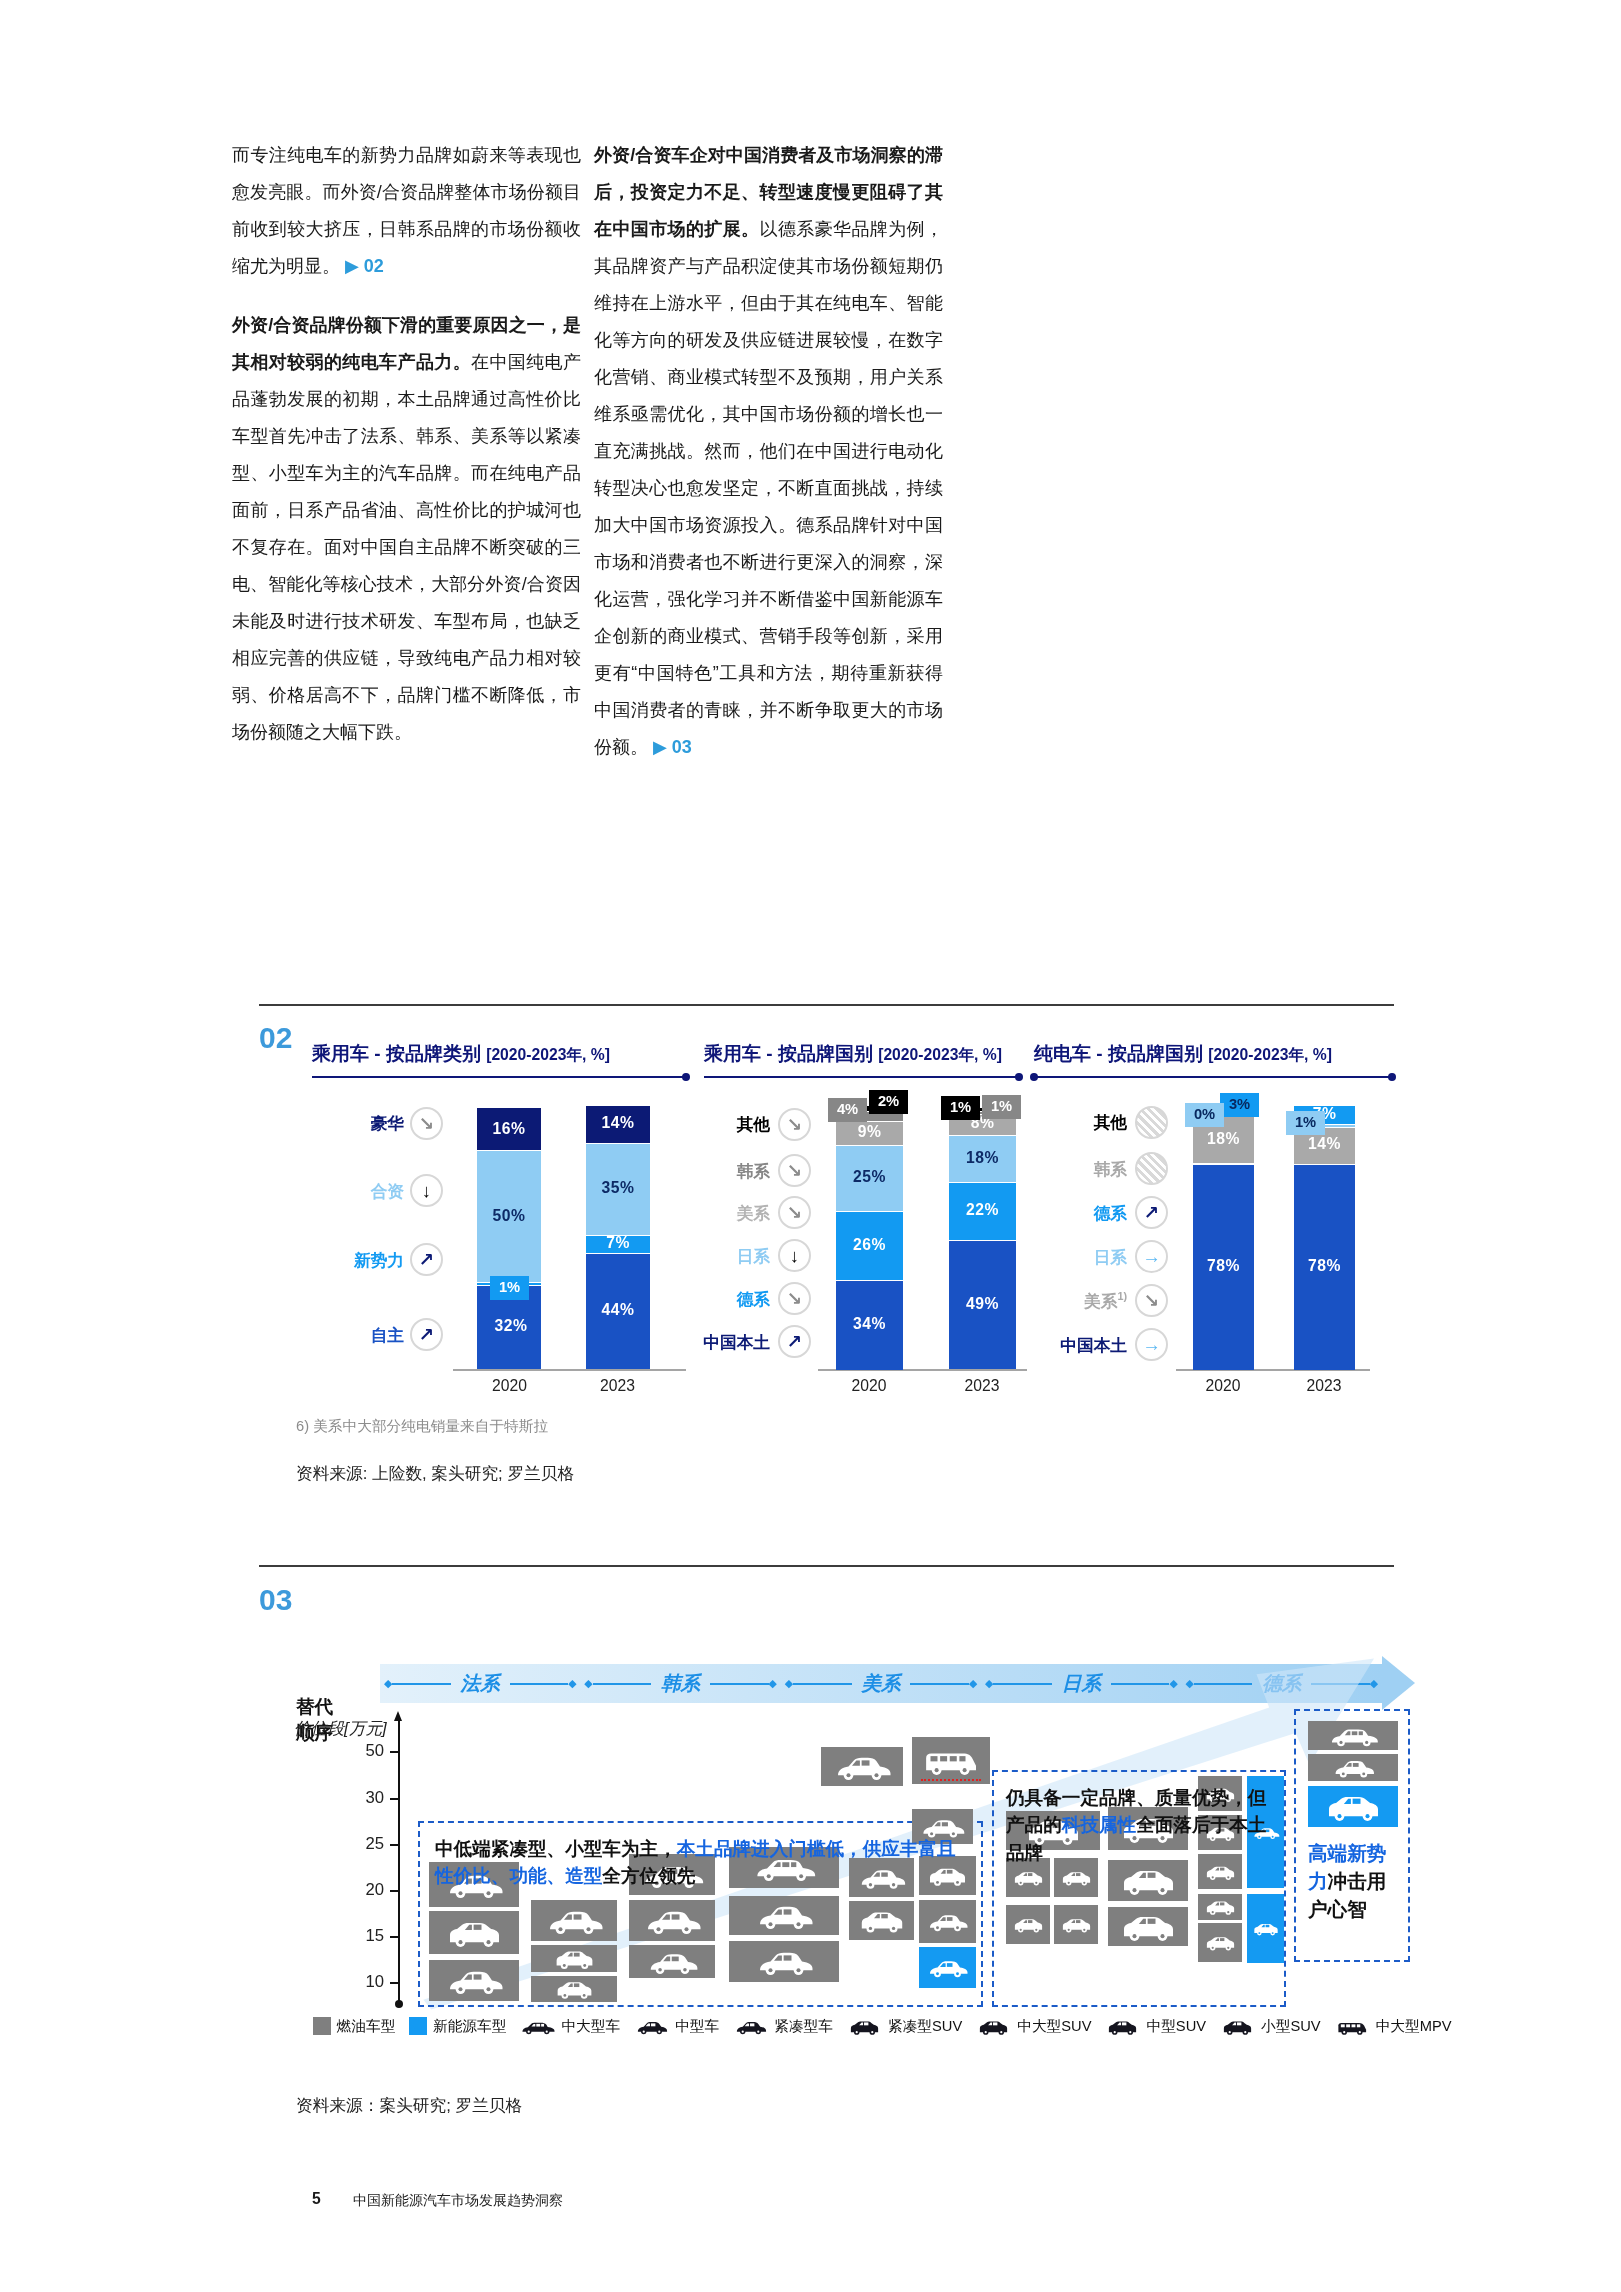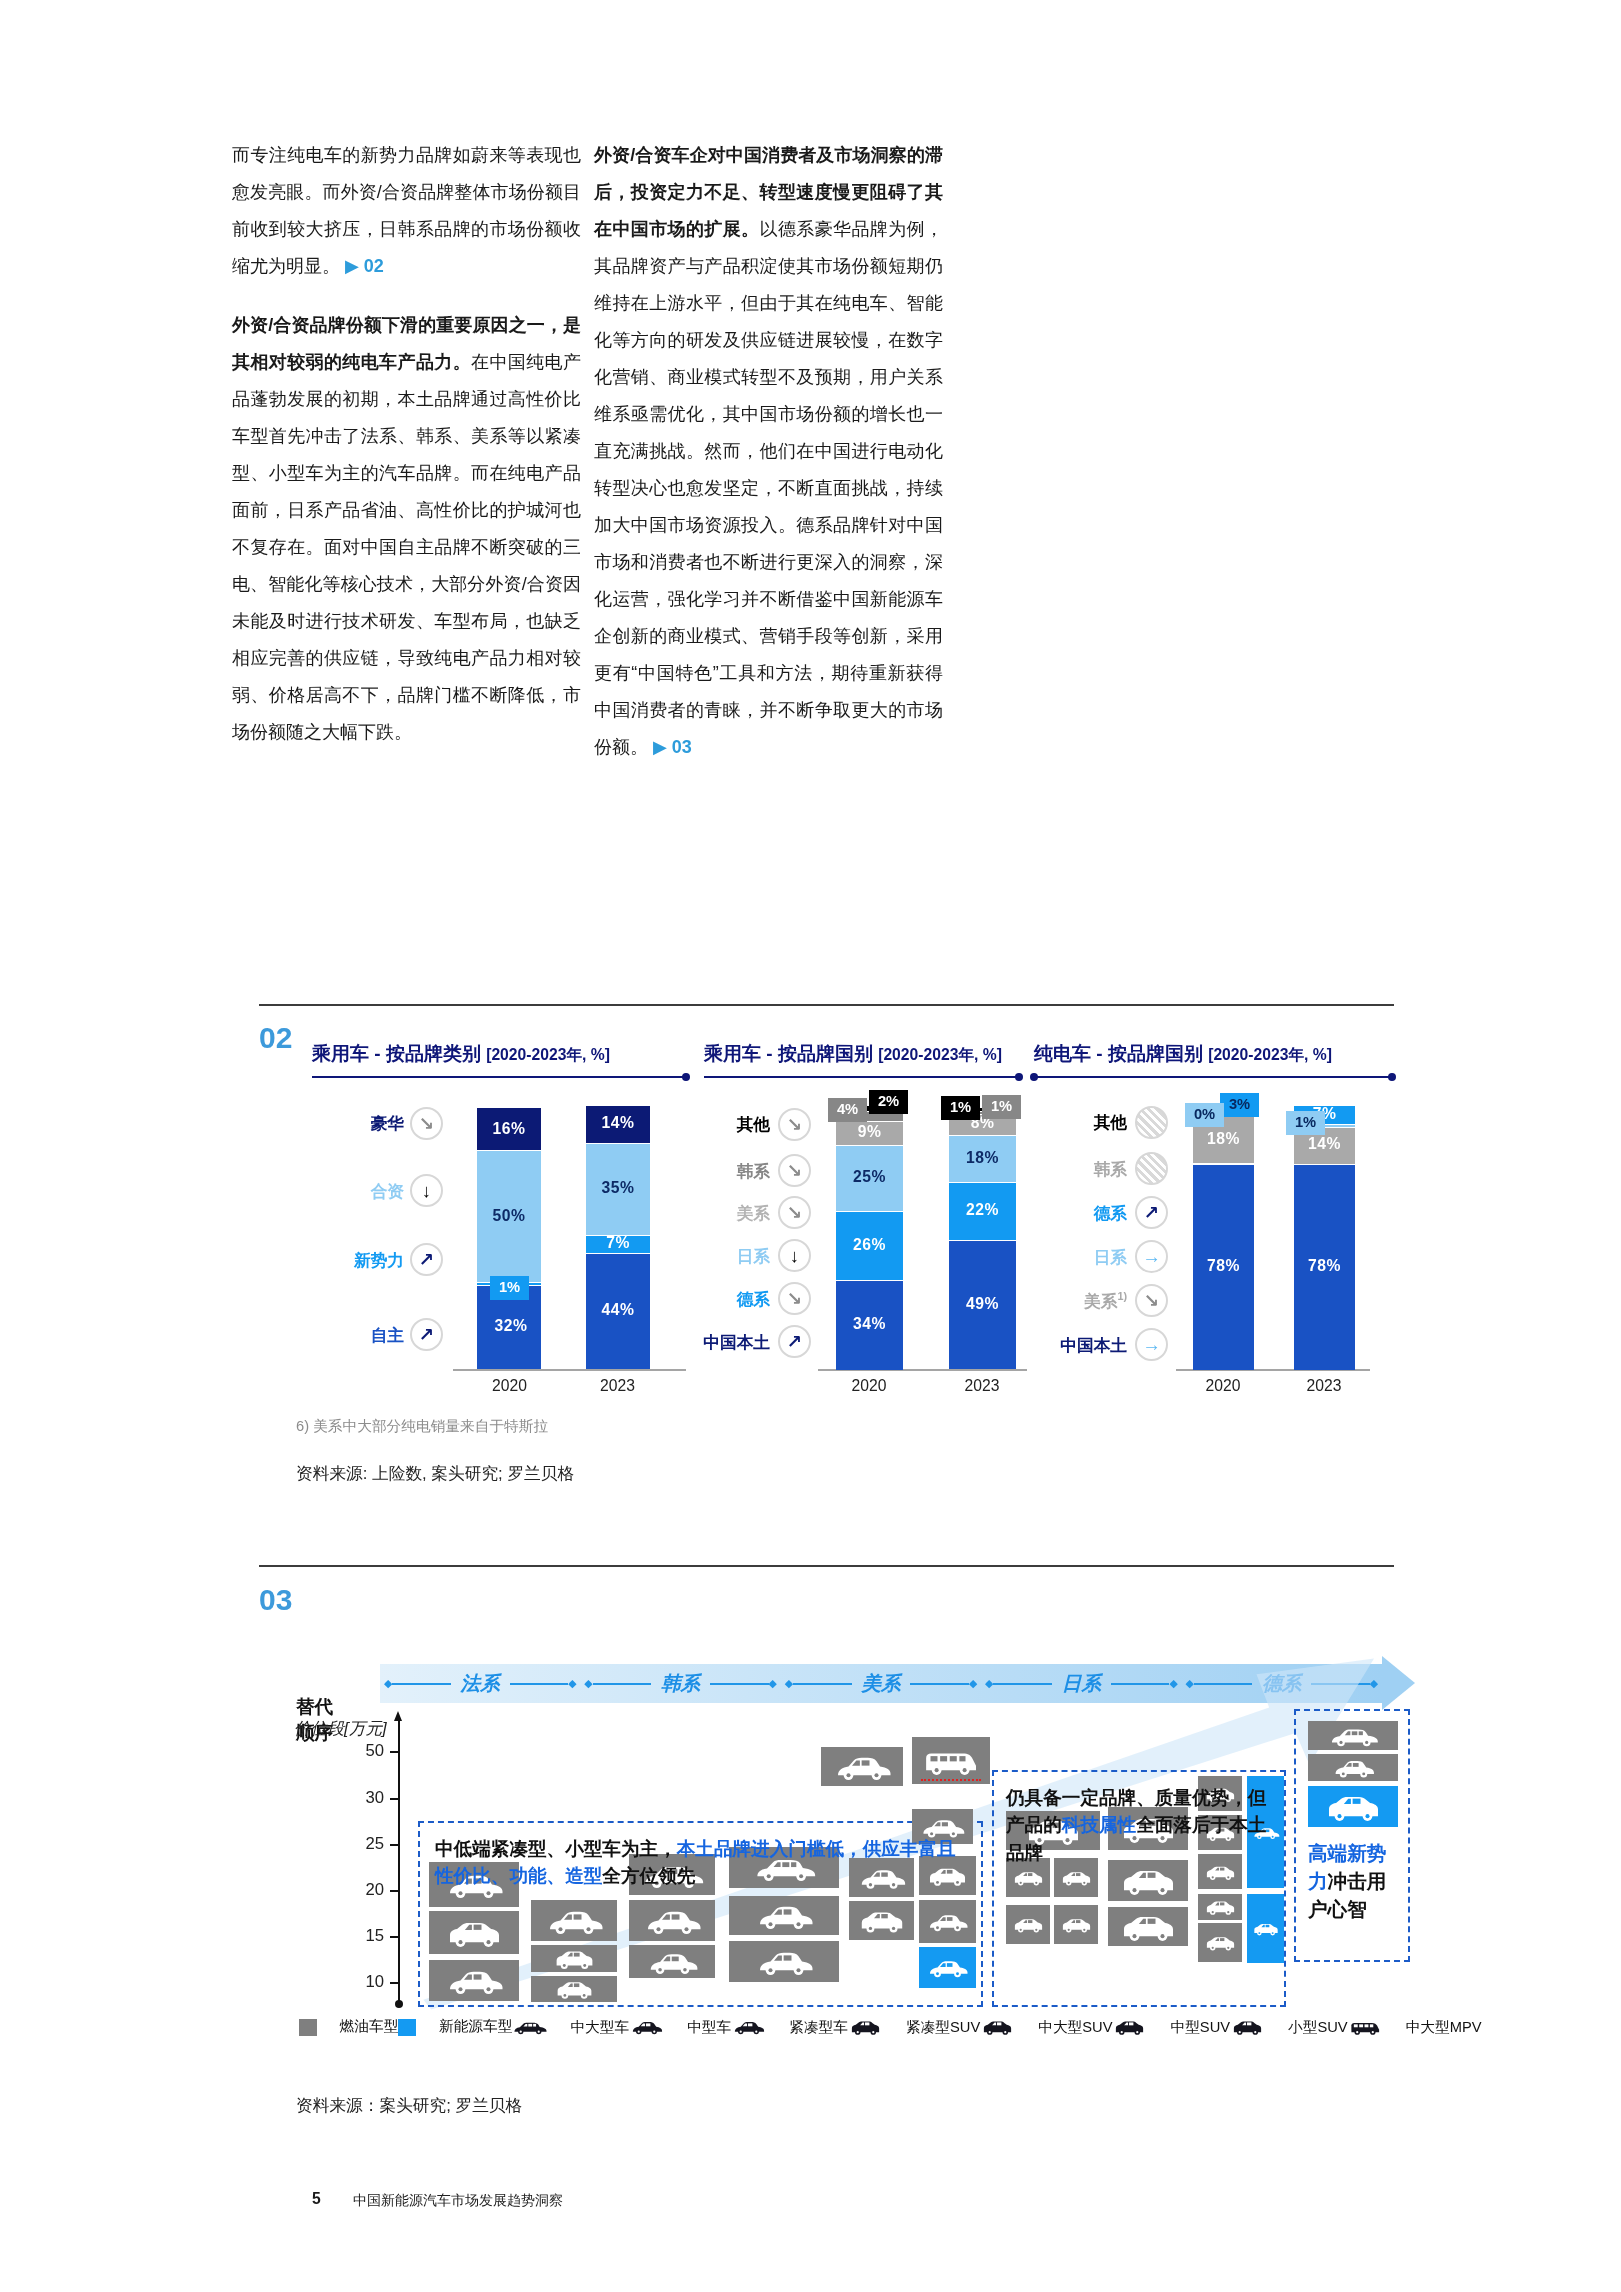--- a/index.html
+++ b/index.html
@@ -45,21 +45,21 @@
   .tl-dia{color:#2196e8;font-size:10.8px;}
   .order-label{position:absolute;left:296px;top:1653px;font-weight:bold;font-size:18.6px;line-height:25.5px;color:#111;margin-top:41px;}
   .axis-cap{position:absolute;left:294px;top:1717px;font-style:italic;font-size:16.7px;color:#222;}
   .ytick{position:absolute;font-size:16.7px;color:#222;width:39px;text-align:right;}
   .dashed-box{position:absolute;border:2.9px dashed #1b5bc8;box-sizing:border-box;z-index:2;background:transparent;}
   .box-text{position:absolute;font-weight:bold;font-size:18.6px;line-height:27.4px;z-index:4;}
   .bt-k{color:#111;} .bt-b{color:#1565e0;}
   .tile{position:absolute;display:flex;align-items:center;justify-content:center;z-index:3;}
   .l3-row{position:absolute;left:299px;top:2017px;width:965px;display:flex;align-items:center;
           justify-content:space-between;font-size:14.7px;color:#111;z-index:4;}
-  .l3-item{display:flex;align-items:flex-end;gap:23px;white-space:nowrap;}
+  .l3-item{display:flex;align-items:flex-start;gap:6px;white-space:nowrap;margin-left:14px;}
   .l3-sw{width:17.6px;height:17.6px;display:inline-block;}
   footer .pg{font-weight:bold;}
 </style>
 </head>
 <body>
 
 <div id="page">
 
   <div class="col" id="col-left">
     <p><span>而专注纯电车的新势力品牌如蔚来等表现也愈发亮眼。而外资/合资品牌整体市场份额目前收到较大挤压，日韩系品牌的市场份额收缩尤为明显。</span> <span class="marker">▶ 02</span></p>

